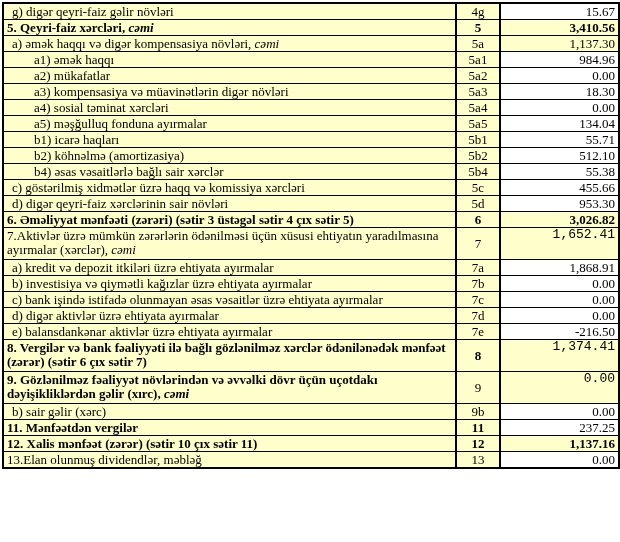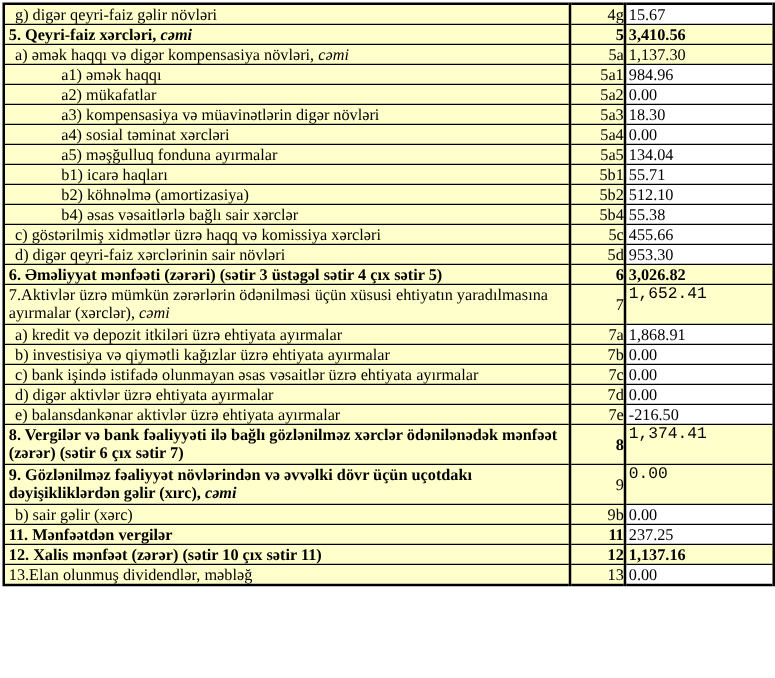--- a/index.html
+++ b/index.html
@@ -34,28 +34,28 @@
     border: 2px solid #000;
   }
   td.lbl {
     text-align: left;
     height: 15px;
     padding-left: 3px;
     padding-right: 3px;
     background: #FFFFCC;
   }
   td.lbl.ind1 { padding-left: 8px; margin-top: 11px; }
-  td.lbl.ind2 { padding-left: 45px; }
+  td.lbl.ind2 { padding-left: 30px; }
   td.code {
+    text-align: center;
+    background: #FFFFCC;
+  }
+  td.val {
     text-align: right;
-    background: #FFFFCC;
-  }
-  td.val {
-    text-align: left;
-    padding-right: 15px;
+    padding-right: 3px;
     padding-left: 2px;
   }
   .bg-y { background: #FFFFCC; }
   .bg-w { background: #FFFFFF; }
   .b { font-weight: bold; }
   .just { text-align: justify; }
   td.val.top { vertical-align: top; font-family: Liberation Mono, monospace; }
   tr.dbl td.lbl { height: auto; padding-top: 1px; padding-bottom: 2px; }
   em { font-style: italic; }
 </style>

